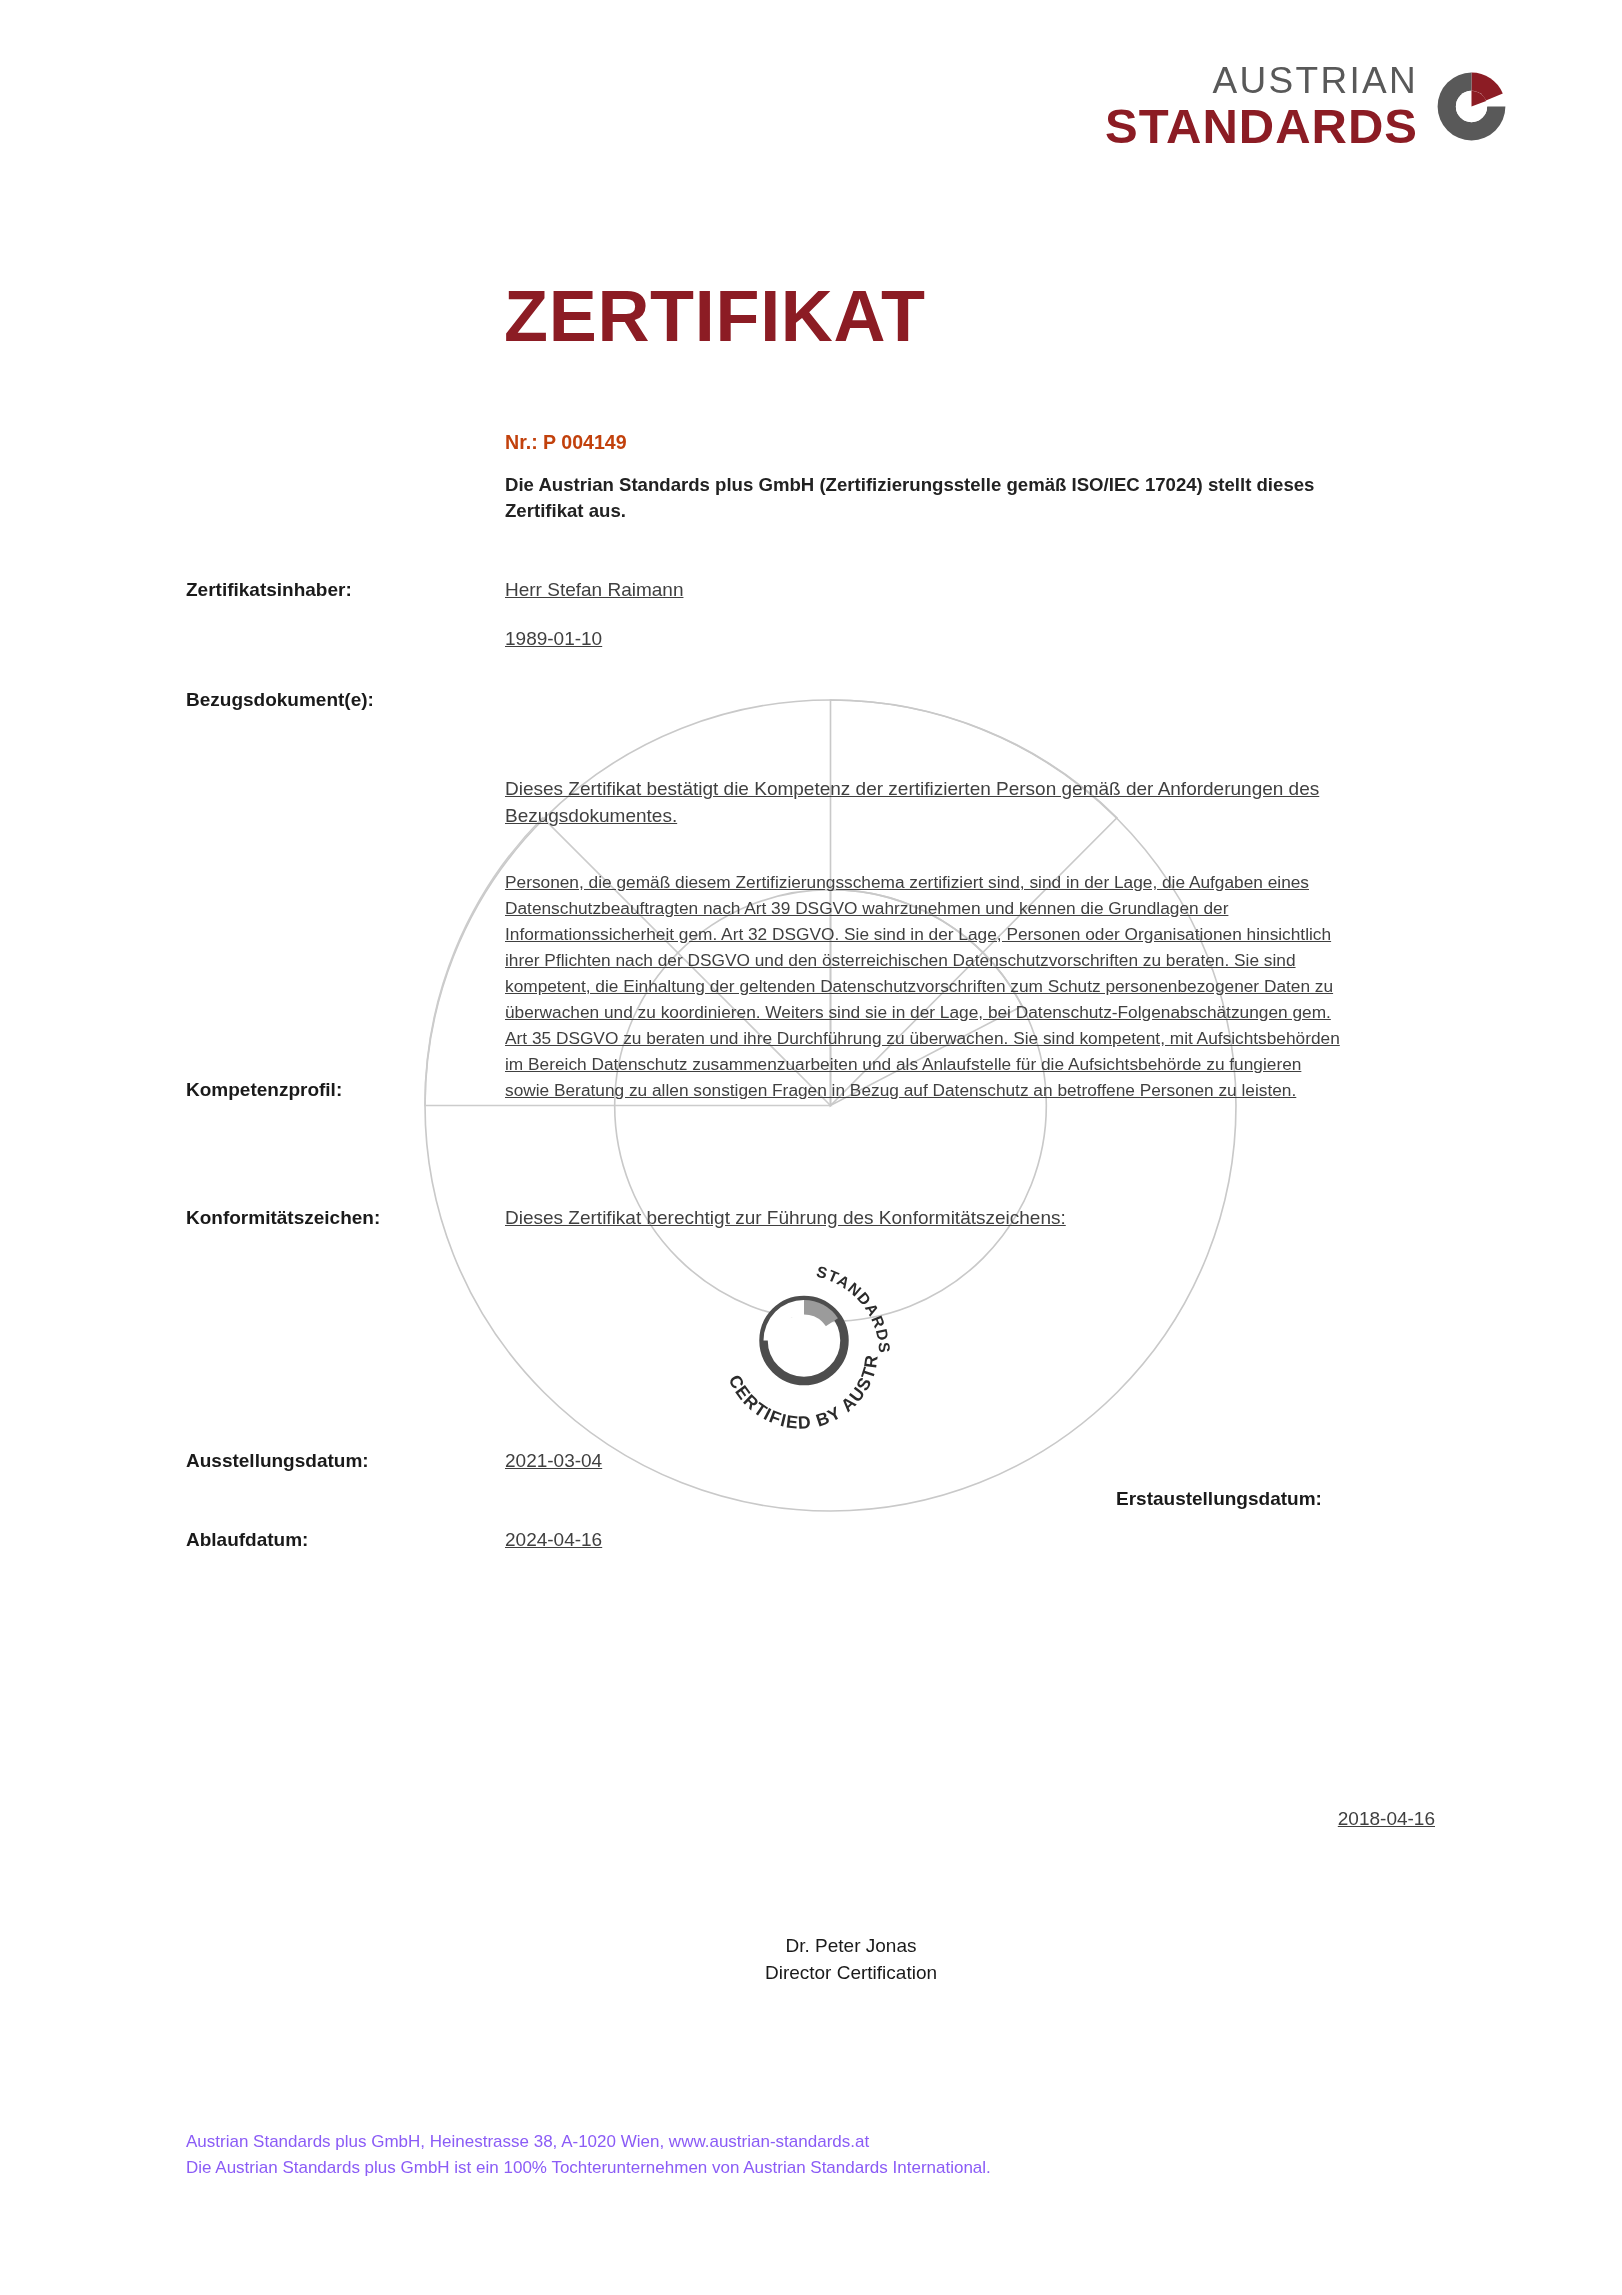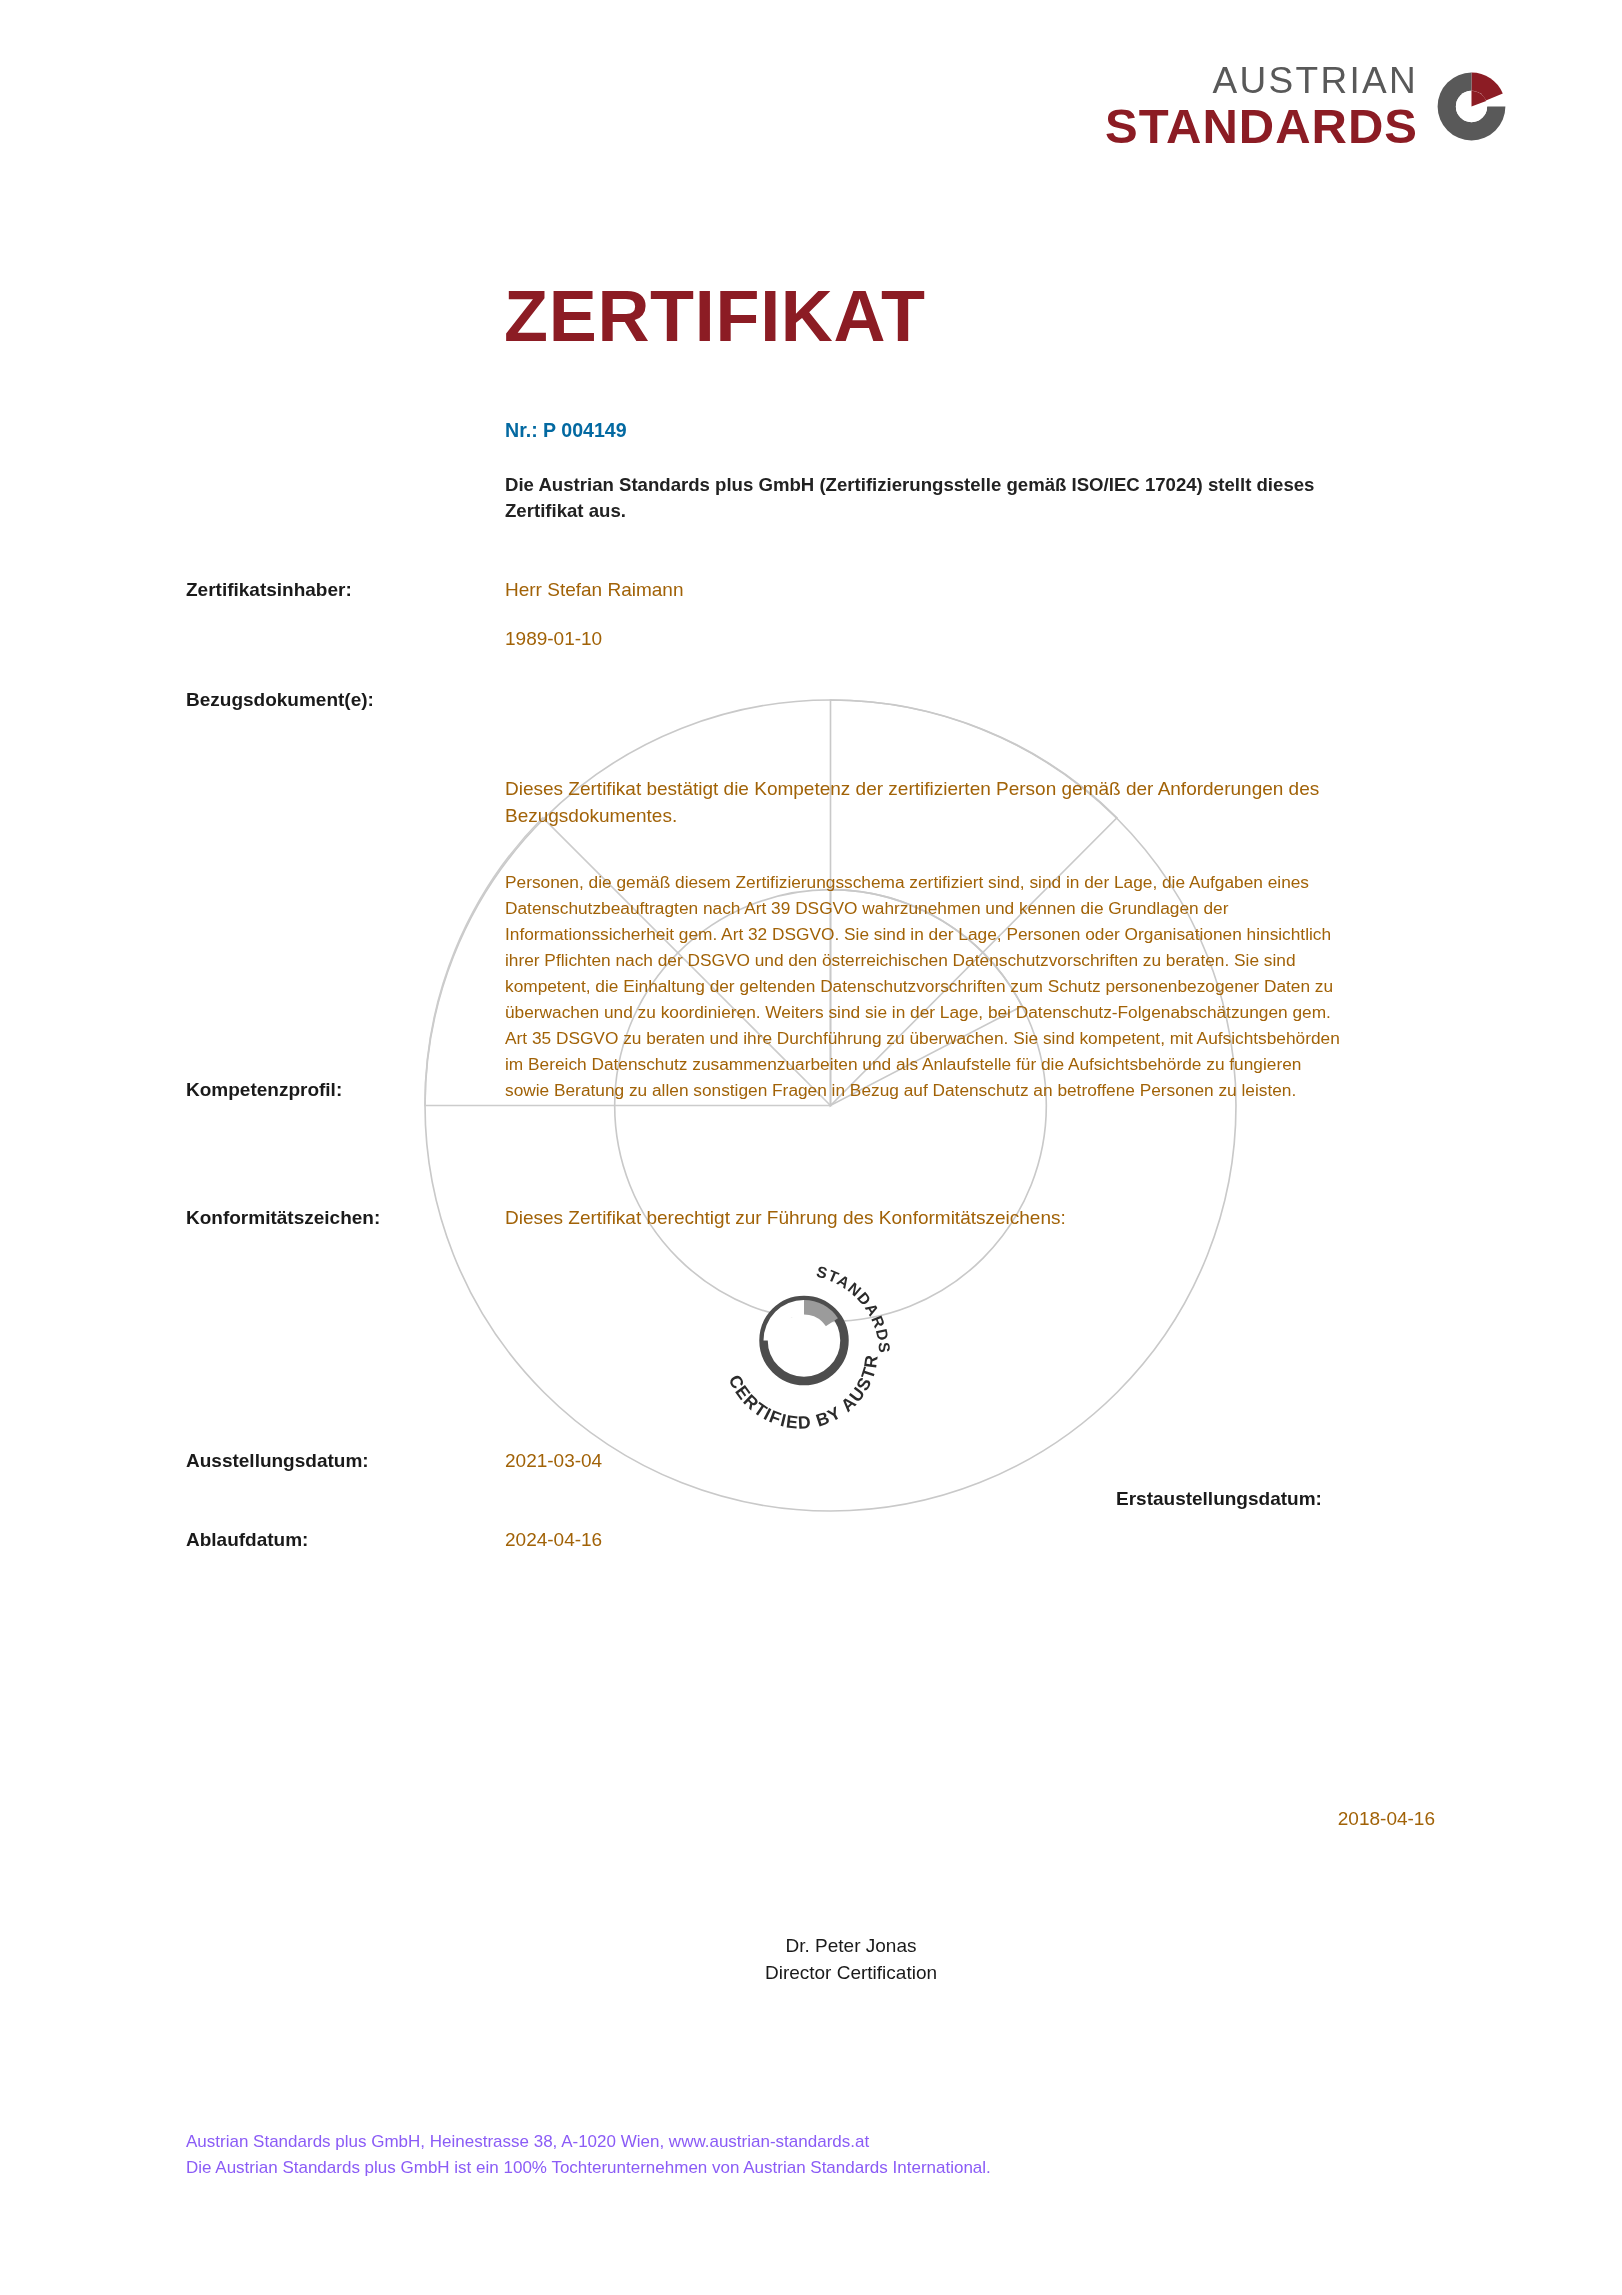--- a/index.html
+++ b/index.html
@@ -57,25 +57,25 @@
     position: absolute;
     top: 275px;
     left: 504px;
     font-size: 72px;
     font-weight: bold;
     color: #8c1c24;
     letter-spacing: 0.7px;
   }
   .doc-number {
     position: absolute;
-    top: 419px;
+    top: 431px;
     left: 505px;
     font-size: 19.6px;
     font-weight: bold;
-    color: #0369a1;
+    color: #c2410c;
   }
   .doc-issuer {
     position: absolute;
     top: 472px;
     left: 505px;
     width: 850px;
     font-size: 18.6px;
     font-weight: bold;
     line-height: 1.42;
     color: #222222;
@@ -103,22 +103,23 @@
     width: 319px;
     flex: 0 0 319px;
     font-size: 19px;
     font-weight: bold;
     color: #1a1a1a;
     line-height: 1.4;
   }
   .row-value {
     flex: 1;
     font-size: 19px;
-    color: #a16207;
+    color: #404040;
     line-height: 1.45;
+    text-decoration: underline;
   }
   .row-value.small {
     font-size: 17.3px;
     line-height: 1.5;
     max-width: 844px;
   }
   .row-value.sub {
     font-size: 19px;
     line-height: 1.45;
     margin-top: 15.7px;

